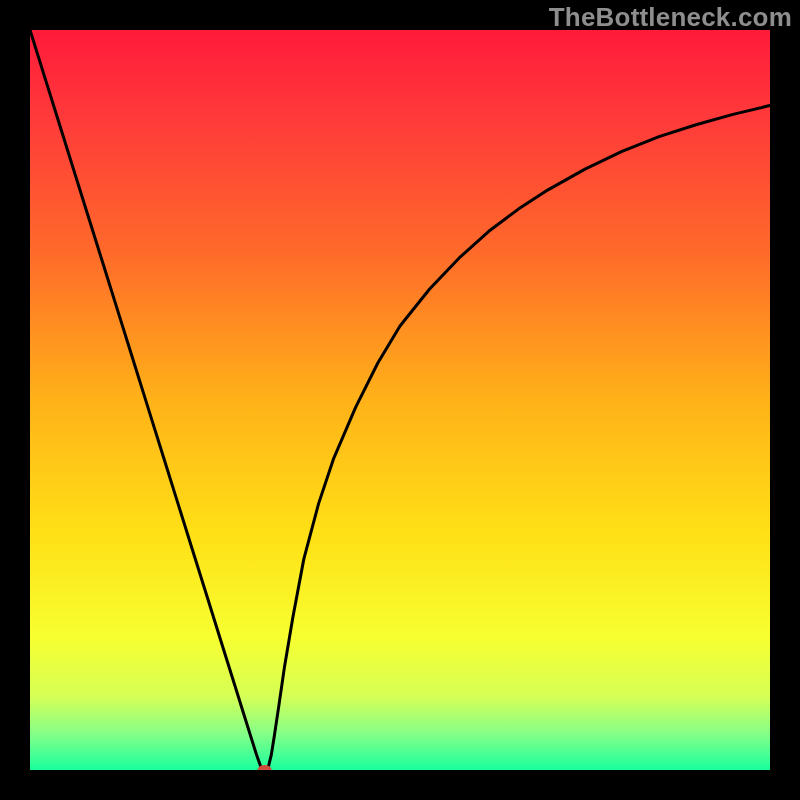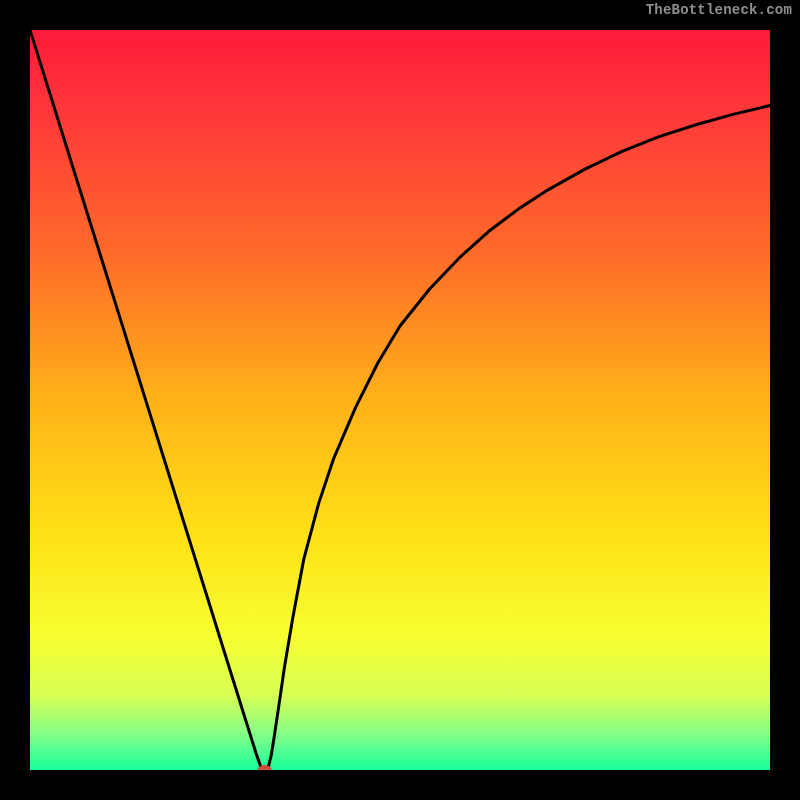--- a/index.html
+++ b/index.html
@@ -20,22 +20,22 @@
     position: absolute;
     left: 30px;
     top: 30px;
     width: 740px;
     height: 740px;
   }
   .watermark {
     position: absolute;
     top: 2px;
     right: 8px;
-    font-family: Liberation Mono, monospace;
-    font-size: 14px;
+    font-family: Liberation Sans, sans-serif;
+    font-size: 26px;
     font-weight: 600;
     color: #8e8e8e;
     letter-spacing: 0.2px;
   }
   svg { display: block; }
 </style>
 </head>
 <body>
 
 <div class="frame">

